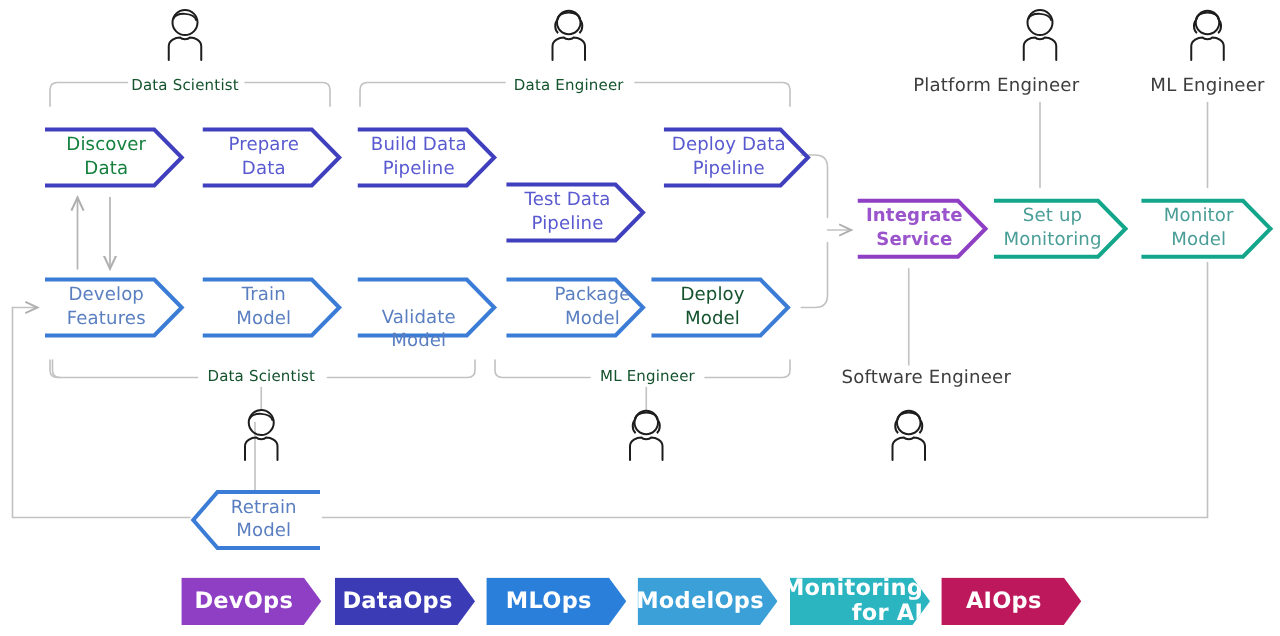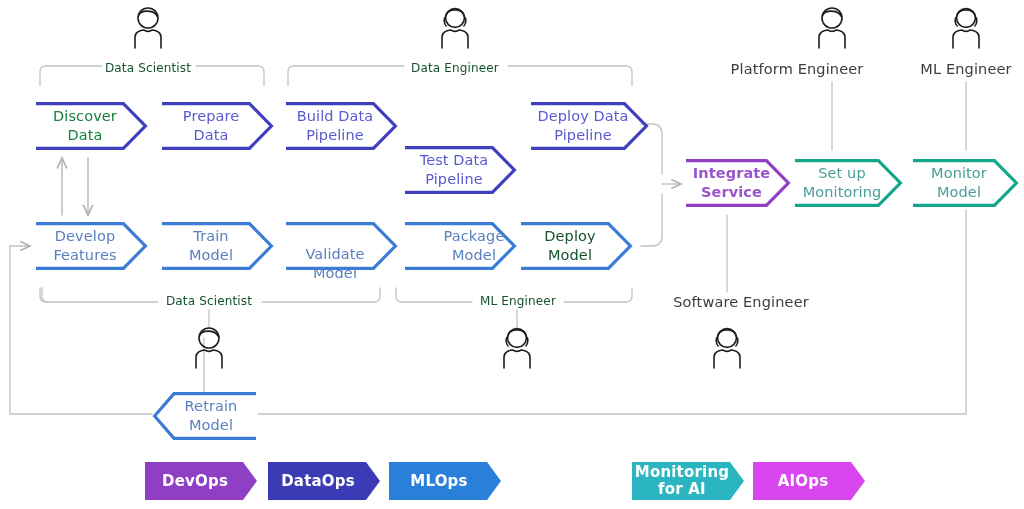--- a/index.html
+++ b/index.html
@@ -34,21 +34,21 @@
     letter-spacing:.15px;
   }
 
   .persona{position:absolute;}
 
   
   .legend{position:absolute;left:0;top:462px;width:1024px;height:46px;}
   .chip{
     position:absolute;height:38px;
     display:flex;align-items:center;justify-content:center;
-    color:#ffffff;font-size:15px;font-weight:bold;text-align:center;
+    color:#ffffff;font-size:18px;font-weight:bold;text-align:right;
     line-height:1.12;letter-spacing:.2px;
     padding-right:12px;box-sizing:border-box;
     clip-path:polygon(0 0, calc(100% - 14px) 0, 100% 50%, calc(100% - 14px) 100%, 0 100%);
   }
   .chip span{display:block;}
 </style>
 </head>
 <body>
 
 <div id="stage">
@@ -292,26 +292,31 @@
       <div class="chip" style="left: 389px; top: 0px; width: 112px; background: rgb(42, 127, 218);">
         <div>
           <span>MLOps</span>
         </div>
       </div>
       <div class="chip" style="left: 268px; top: 0px; width: 112px; background: rgb(59, 59, 181);">
         <div>
           <span>DataOps</span>
         </div>
       </div>
+      <div class="chip" style="left: 510px; top: 0px; width: 112px; background: rgb(59, 160, 216);">
+        <div>
+          <span>ModelOps</span>
+        </div>
+      </div>
       <div class="chip" style="left: 632px; top: 0px; width: 112px; background: rgb(42, 181, 192);">
         <div>
           <span>Monitoring</span>
           <span>for AI</span>
         </div>
       </div>
-      <div class="chip" style="left: 753px; top: 0px; width: 112px; background: #d946ef;">
+      <div class="chip" style="left: 753px; top: 0px; width: 112px; background: #be185d;">
         <div>
           <span>AIOps</span>
         </div>
       </div>
     </div>
 
 </div>
 
 </body></html>

